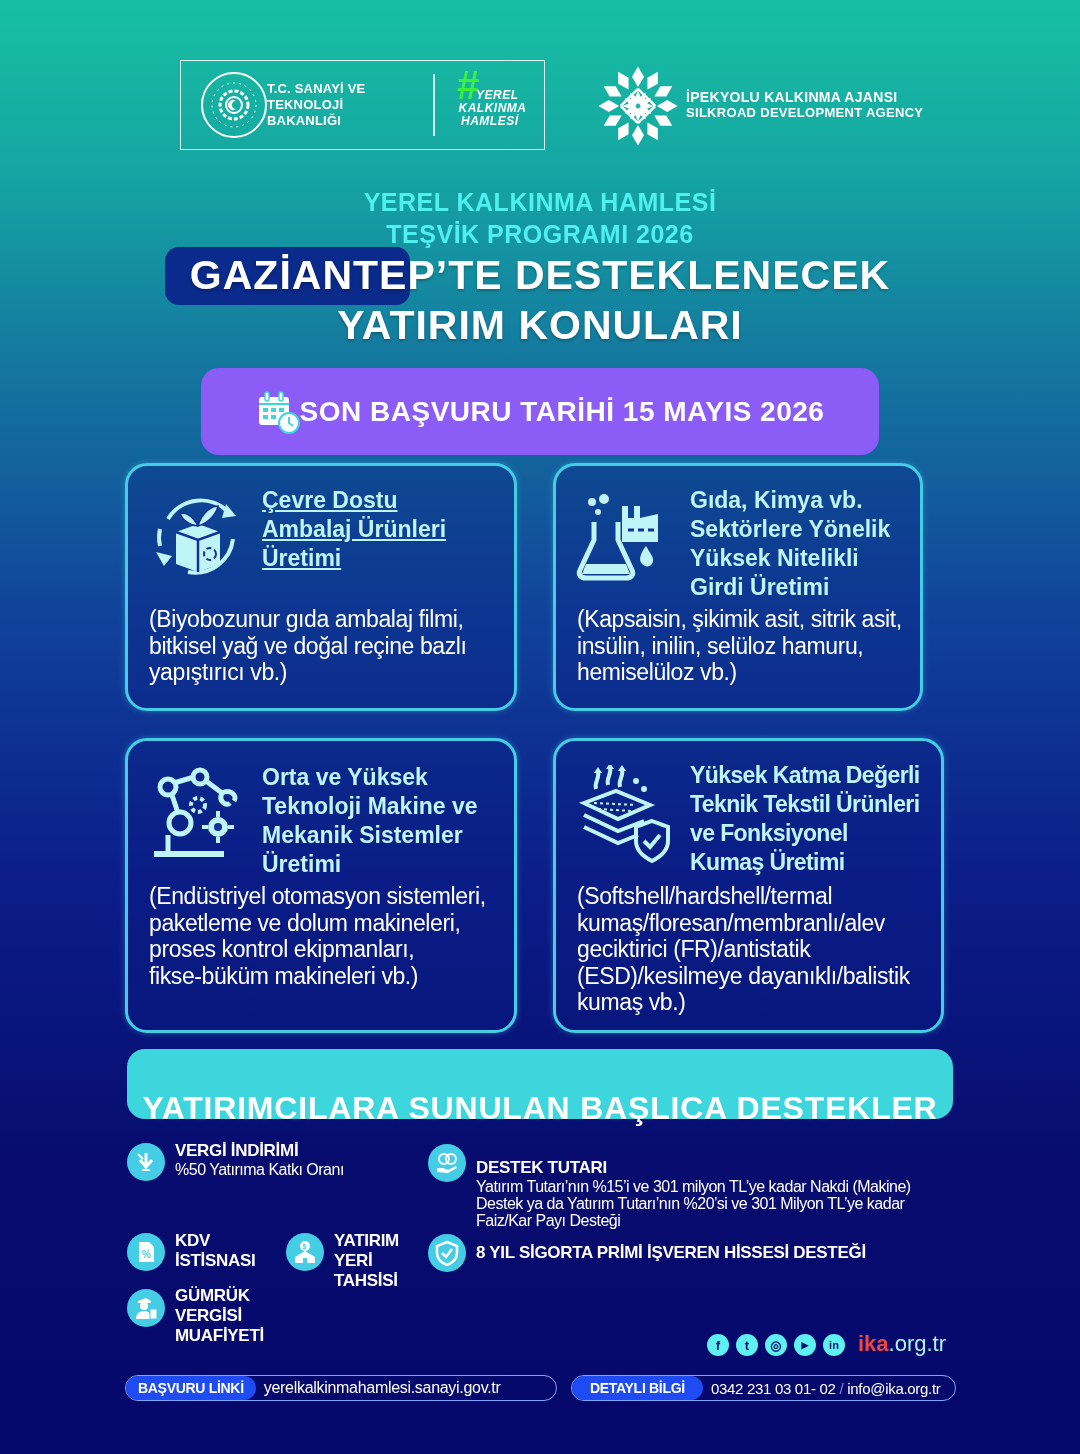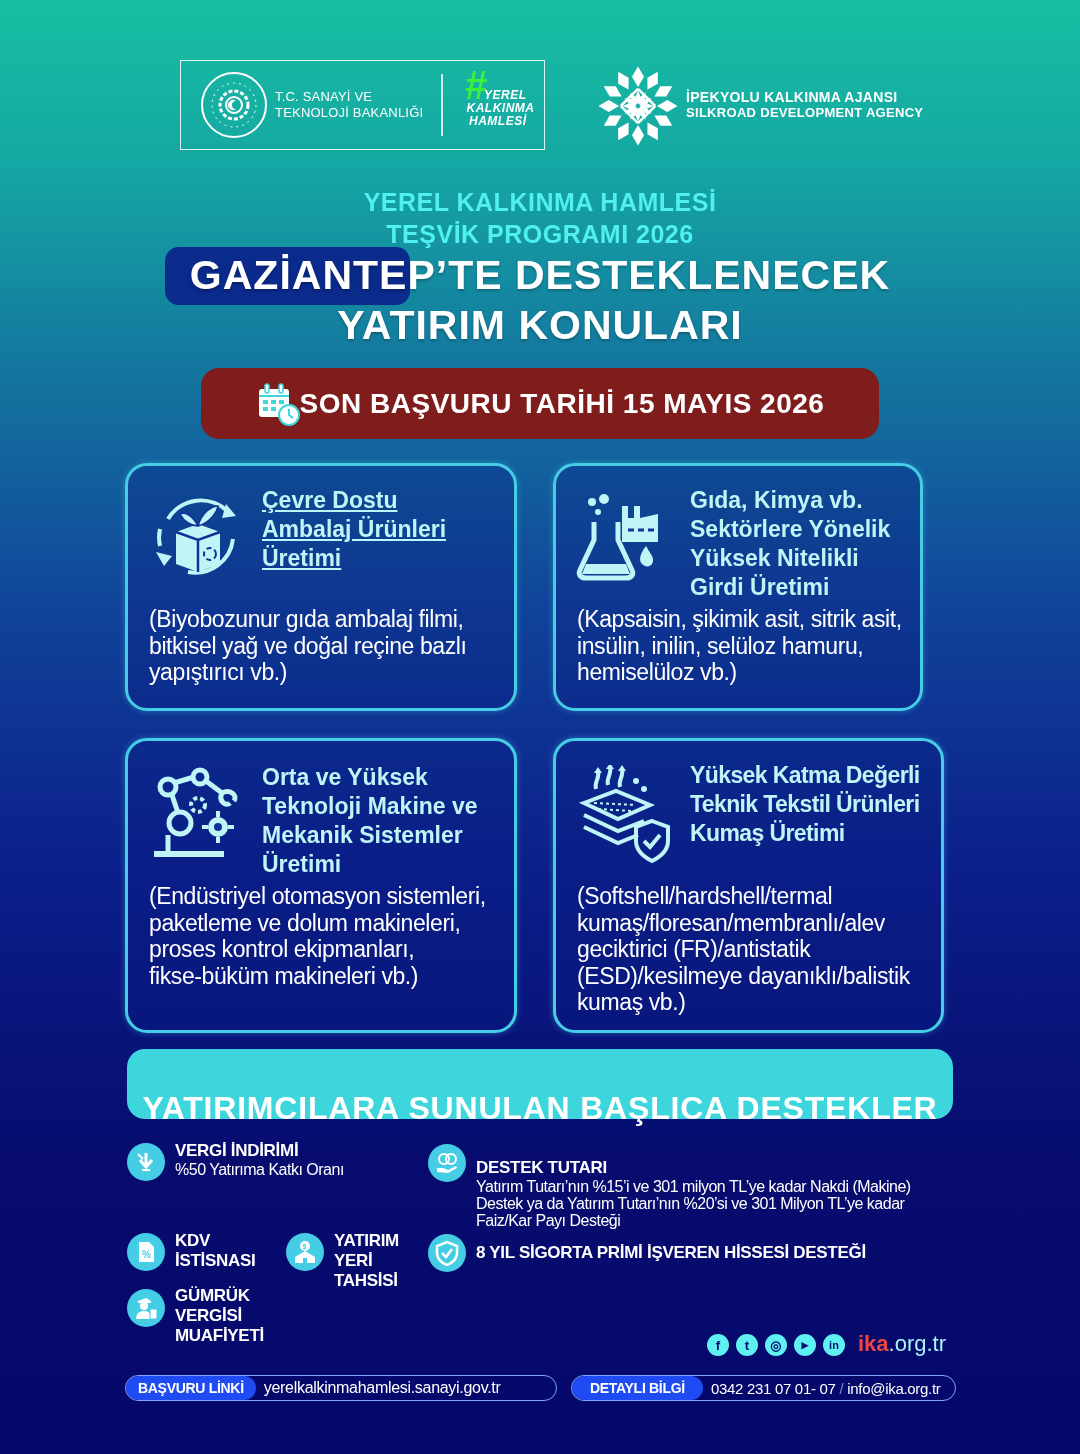--- a/index.html
+++ b/index.html
@@ -17,21 +17,21 @@
     left: 180px; top: 60px; width: 365px; height: 90px;
     border: 1.5px solid rgba(255,255,255,0.85);
     display: flex; align-items: center;
   }
   .emblem {
     width: 66px; height: 66px; margin-left: 20px;
     border: 2px solid #fff; border-radius: 50%;
     display: flex; align-items: center; justify-content: center;
   }
   .ministry-text {
-    margin-left: 8px; font-size: 13px; font-weight: normal; line-height: 16px; letter-spacing: 0.2px;
+    font-size: 13px; font-weight: bold; line-height: 16px; letter-spacing: 0.2px;
     width: 150px;
   }
   .vdivider { width: 1.5px; height: 62px; background: rgba(255,255,255,0.8); margin-left: 16px; }
   .ykh-logo { margin-left: 20px; width: 70px; height: 72px; position: relative; }
   .ykh-hash { position: absolute; left: 2px; top: -6px; font-size: 40px; font-weight: bold; color: #3cf03c; font-style: italic; }
   .ykh-text { position: absolute; left: 4px; top: 20px; font-size: 12px; font-weight: bold; font-style: italic; line-height: 13px; text-align: right; width: 60px; letter-spacing: 0.5px; }
 
   .ika-logo { left: 595px; top: 63px; width: 86px; height: 86px; }
   .ika-text { left: 686px; top: 90px; font-size: 14px; font-weight: bold; line-height: 15px; letter-spacing: 0.3px; }
 
@@ -45,22 +45,22 @@
     background: #0a2a8c; border-radius: 14px;
   }
   .title-line {
     left: 0; width: 1080px; text-align: center; color: #fff;
     font-weight: bold; font-size: 41px; letter-spacing: 1px;
     text-shadow: 0 2px 3px rgba(0,0,0,0.25);
   }
 
   
   .deadline {
-    left: 201px; top: 368px; width: 678px; height: 71px;
-    background: #7f1d1d; border-radius: 18px;
+    left: 201px; top: 368px; width: 678px; height: 87px;
+    background: #8b5cf6; border-radius: 18px;
     display: flex; align-items: center; justify-content: center; gap: 0;
   }
   .deadline-text { font-size: 28px; font-weight: bold; color: #fff; letter-spacing: 0.5px; }
 
   
   .card {
     border: 3px solid #45cde6; border-radius: 22px;
     background: rgba(10, 30, 130, 0.35);
     box-shadow: 0 0 6px rgba(69,205,230,0.4);
   }
@@ -282,20 +282,21 @@
       </g>
     <g stroke="#bff5f7" stroke-width="2" stroke-dasharray="3 3">
         <path d="M18 38 L60 40 M22 44 L56 46"></path>
       </g>
     <path d="M76 56 L92 62 L92 76 C92 86 84 92 76 96 C68 92 60 86 60 76 L60 62 Z" fill="none" stroke="#bff5f7" stroke-width="4"></path>
     <path d="M68 76 L74 82 L84 70" fill="none" stroke="#bff5f7" stroke-width="4"></path>
   </svg>
   <div class="abs card-title" style="left:134px; top:20px; letter-spacing:-0.6px;">
     <div>Yüksek Katma Değerli</div>
     <div>Teknik Tekstil Ürünleri</div>
+    <div>ve Fonksiyonel</div>
     <div>Kumaş Üretimi</div>
   </div>
   <div class="abs card-desc" style="left:21px; top:142px;">
     <div>(Softshell/hardshell/termal</div>
     <div>kumaş/floresan/membranlı/alev</div>
     <div>geciktirici (FR)/antistatik</div>
     <div>(ESD)/kesilmeye dayanıklı/balistik</div>
     <div>kumaş vb.)</div>
   </div>
 </div>
@@ -388,17 +389,17 @@
   <b>ika</b><span>.org.tr</span>
 </div>
 
 <div class="abs pill" style="left:125px; top:1375px; width:432px;">
   <span class="pill-label">BAŞVURU LİNKİ</span>
   <span class="pill-value">yerelkalkinmahamlesi.sanayi.gov.tr</span>
 </div>
 <div class="abs pill" style="left:571px; top:1375px; width:385px;">
   <span class="pill-label" style="padding:0 18px;">DETAYLI BİLGİ</span>
   <span class="pill-value" style="font-size:15px;">
-    <span>0342 231 07 01- 07</span>
+    <span>0342 231 03 01- 02</span>
     <span class="sep">/</span>
     <span>info@ika.org.tr</span>
   </span>
 </div>
 
 </body></html>

